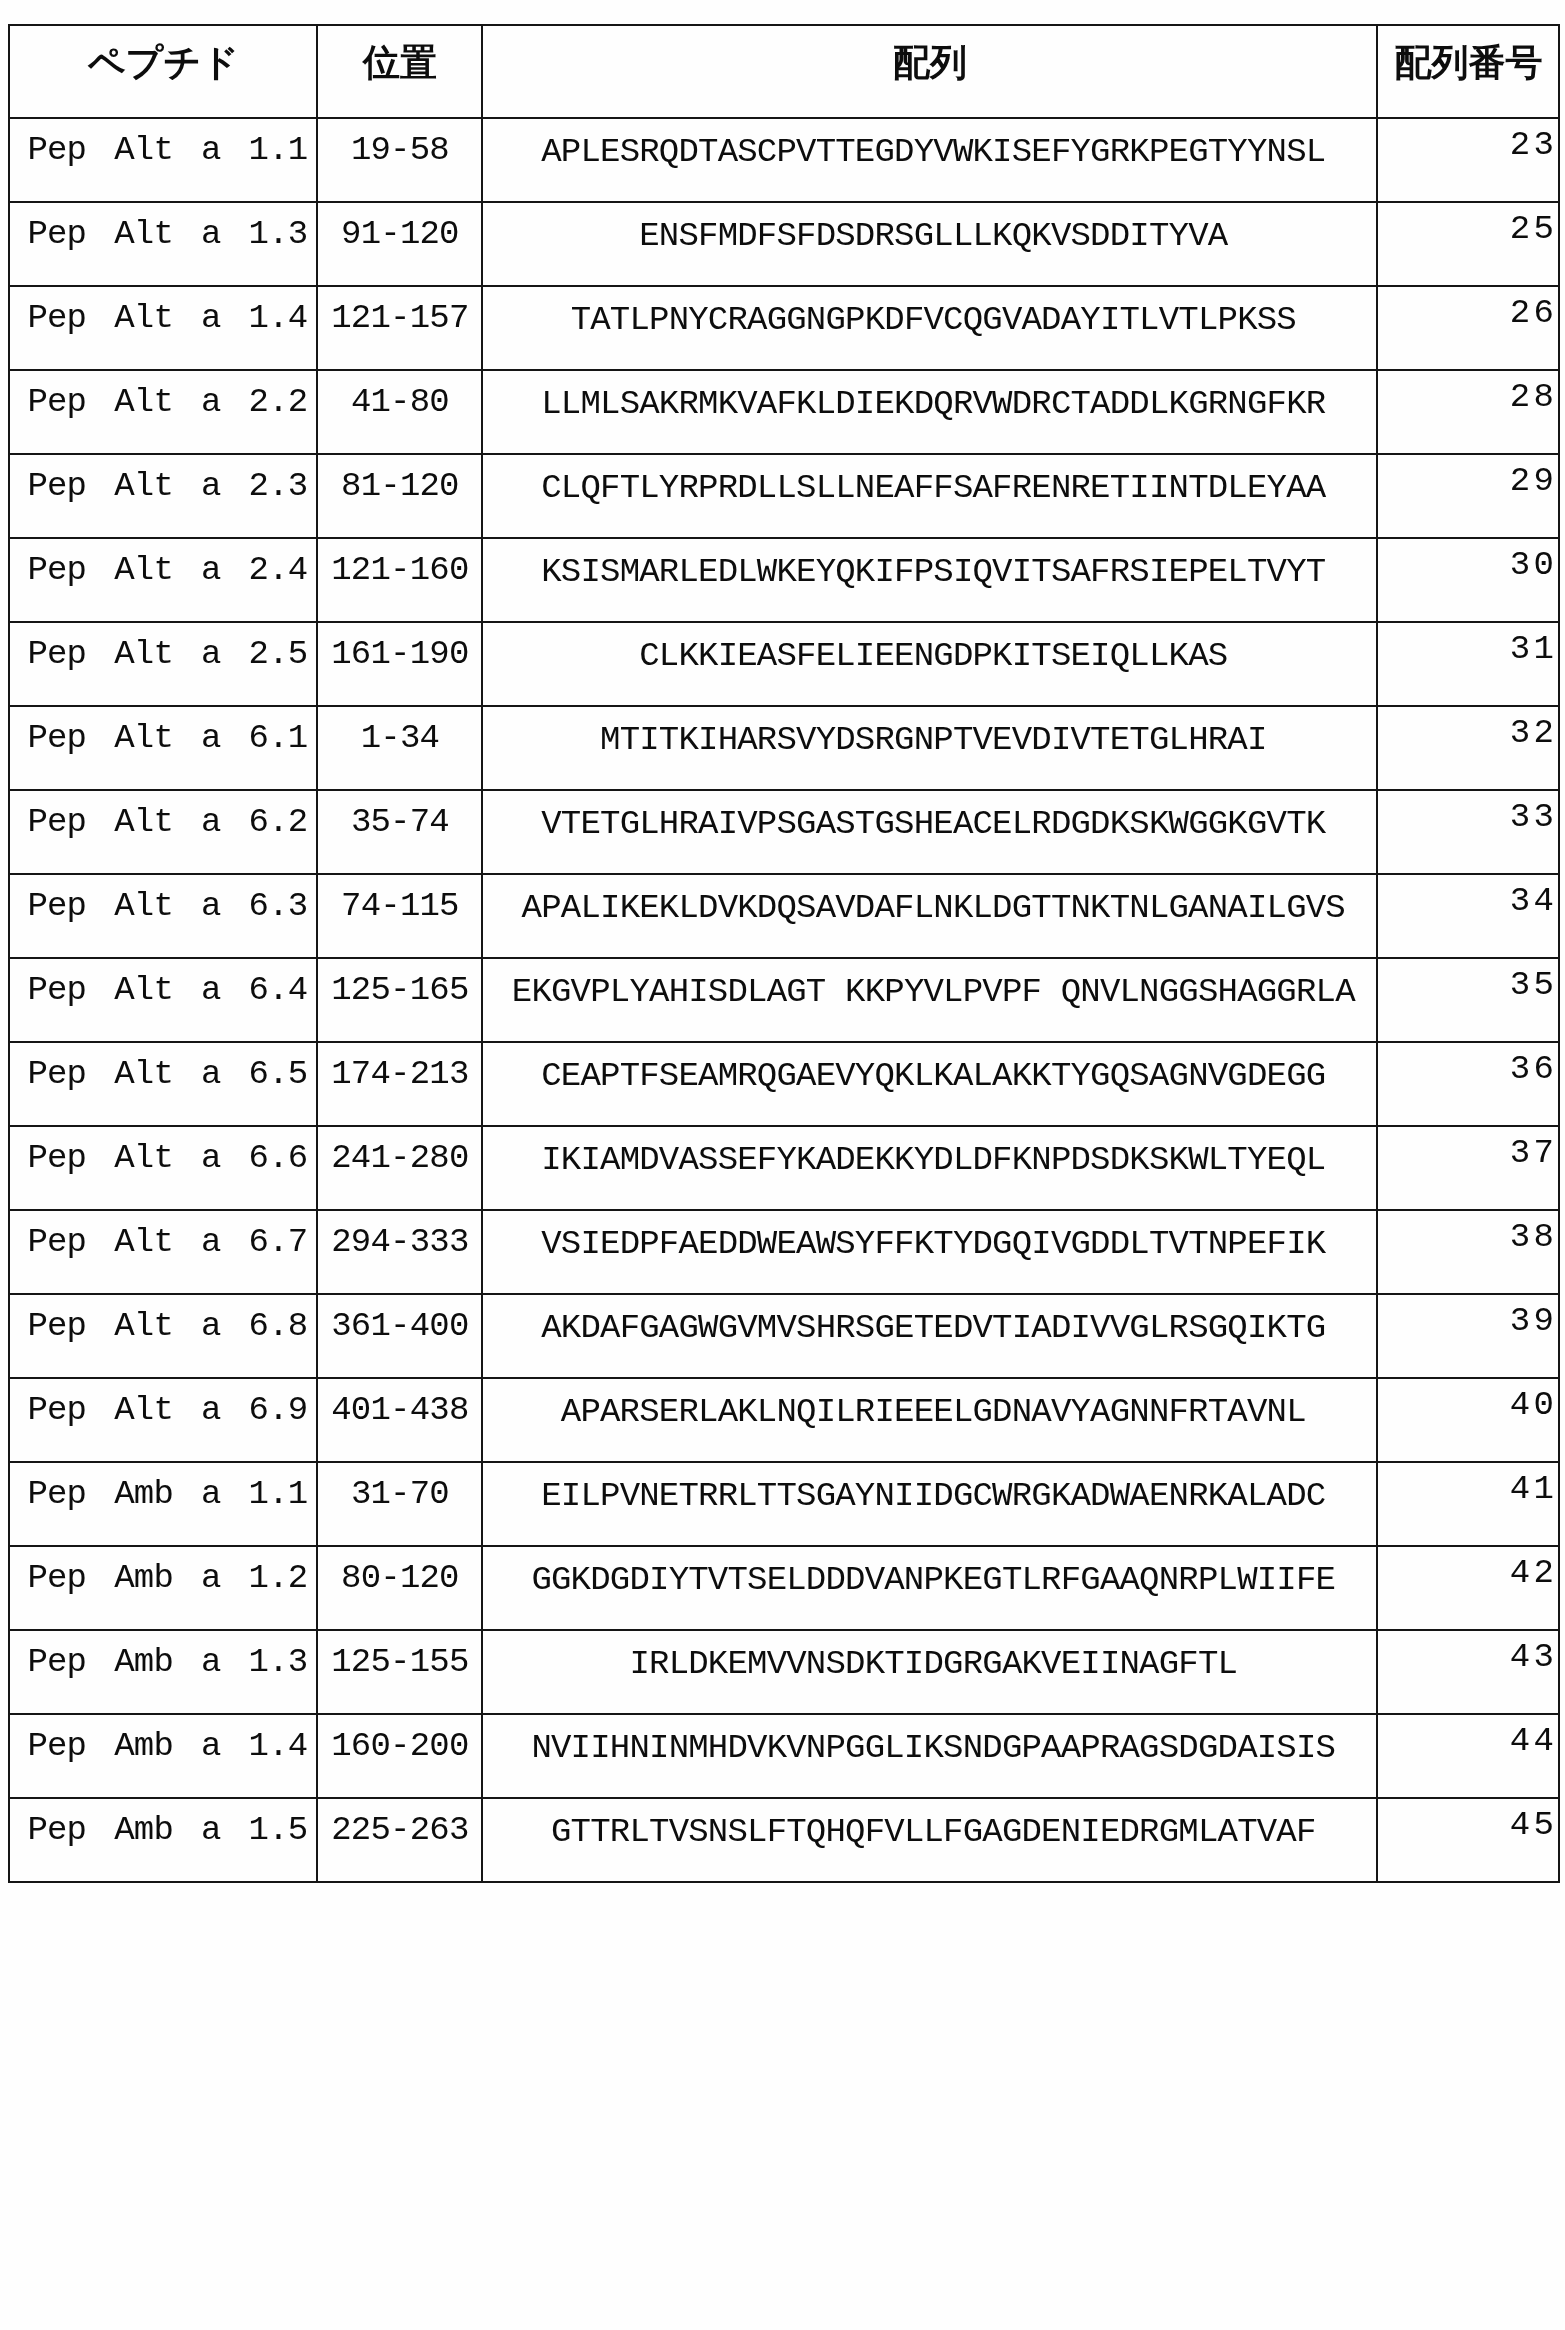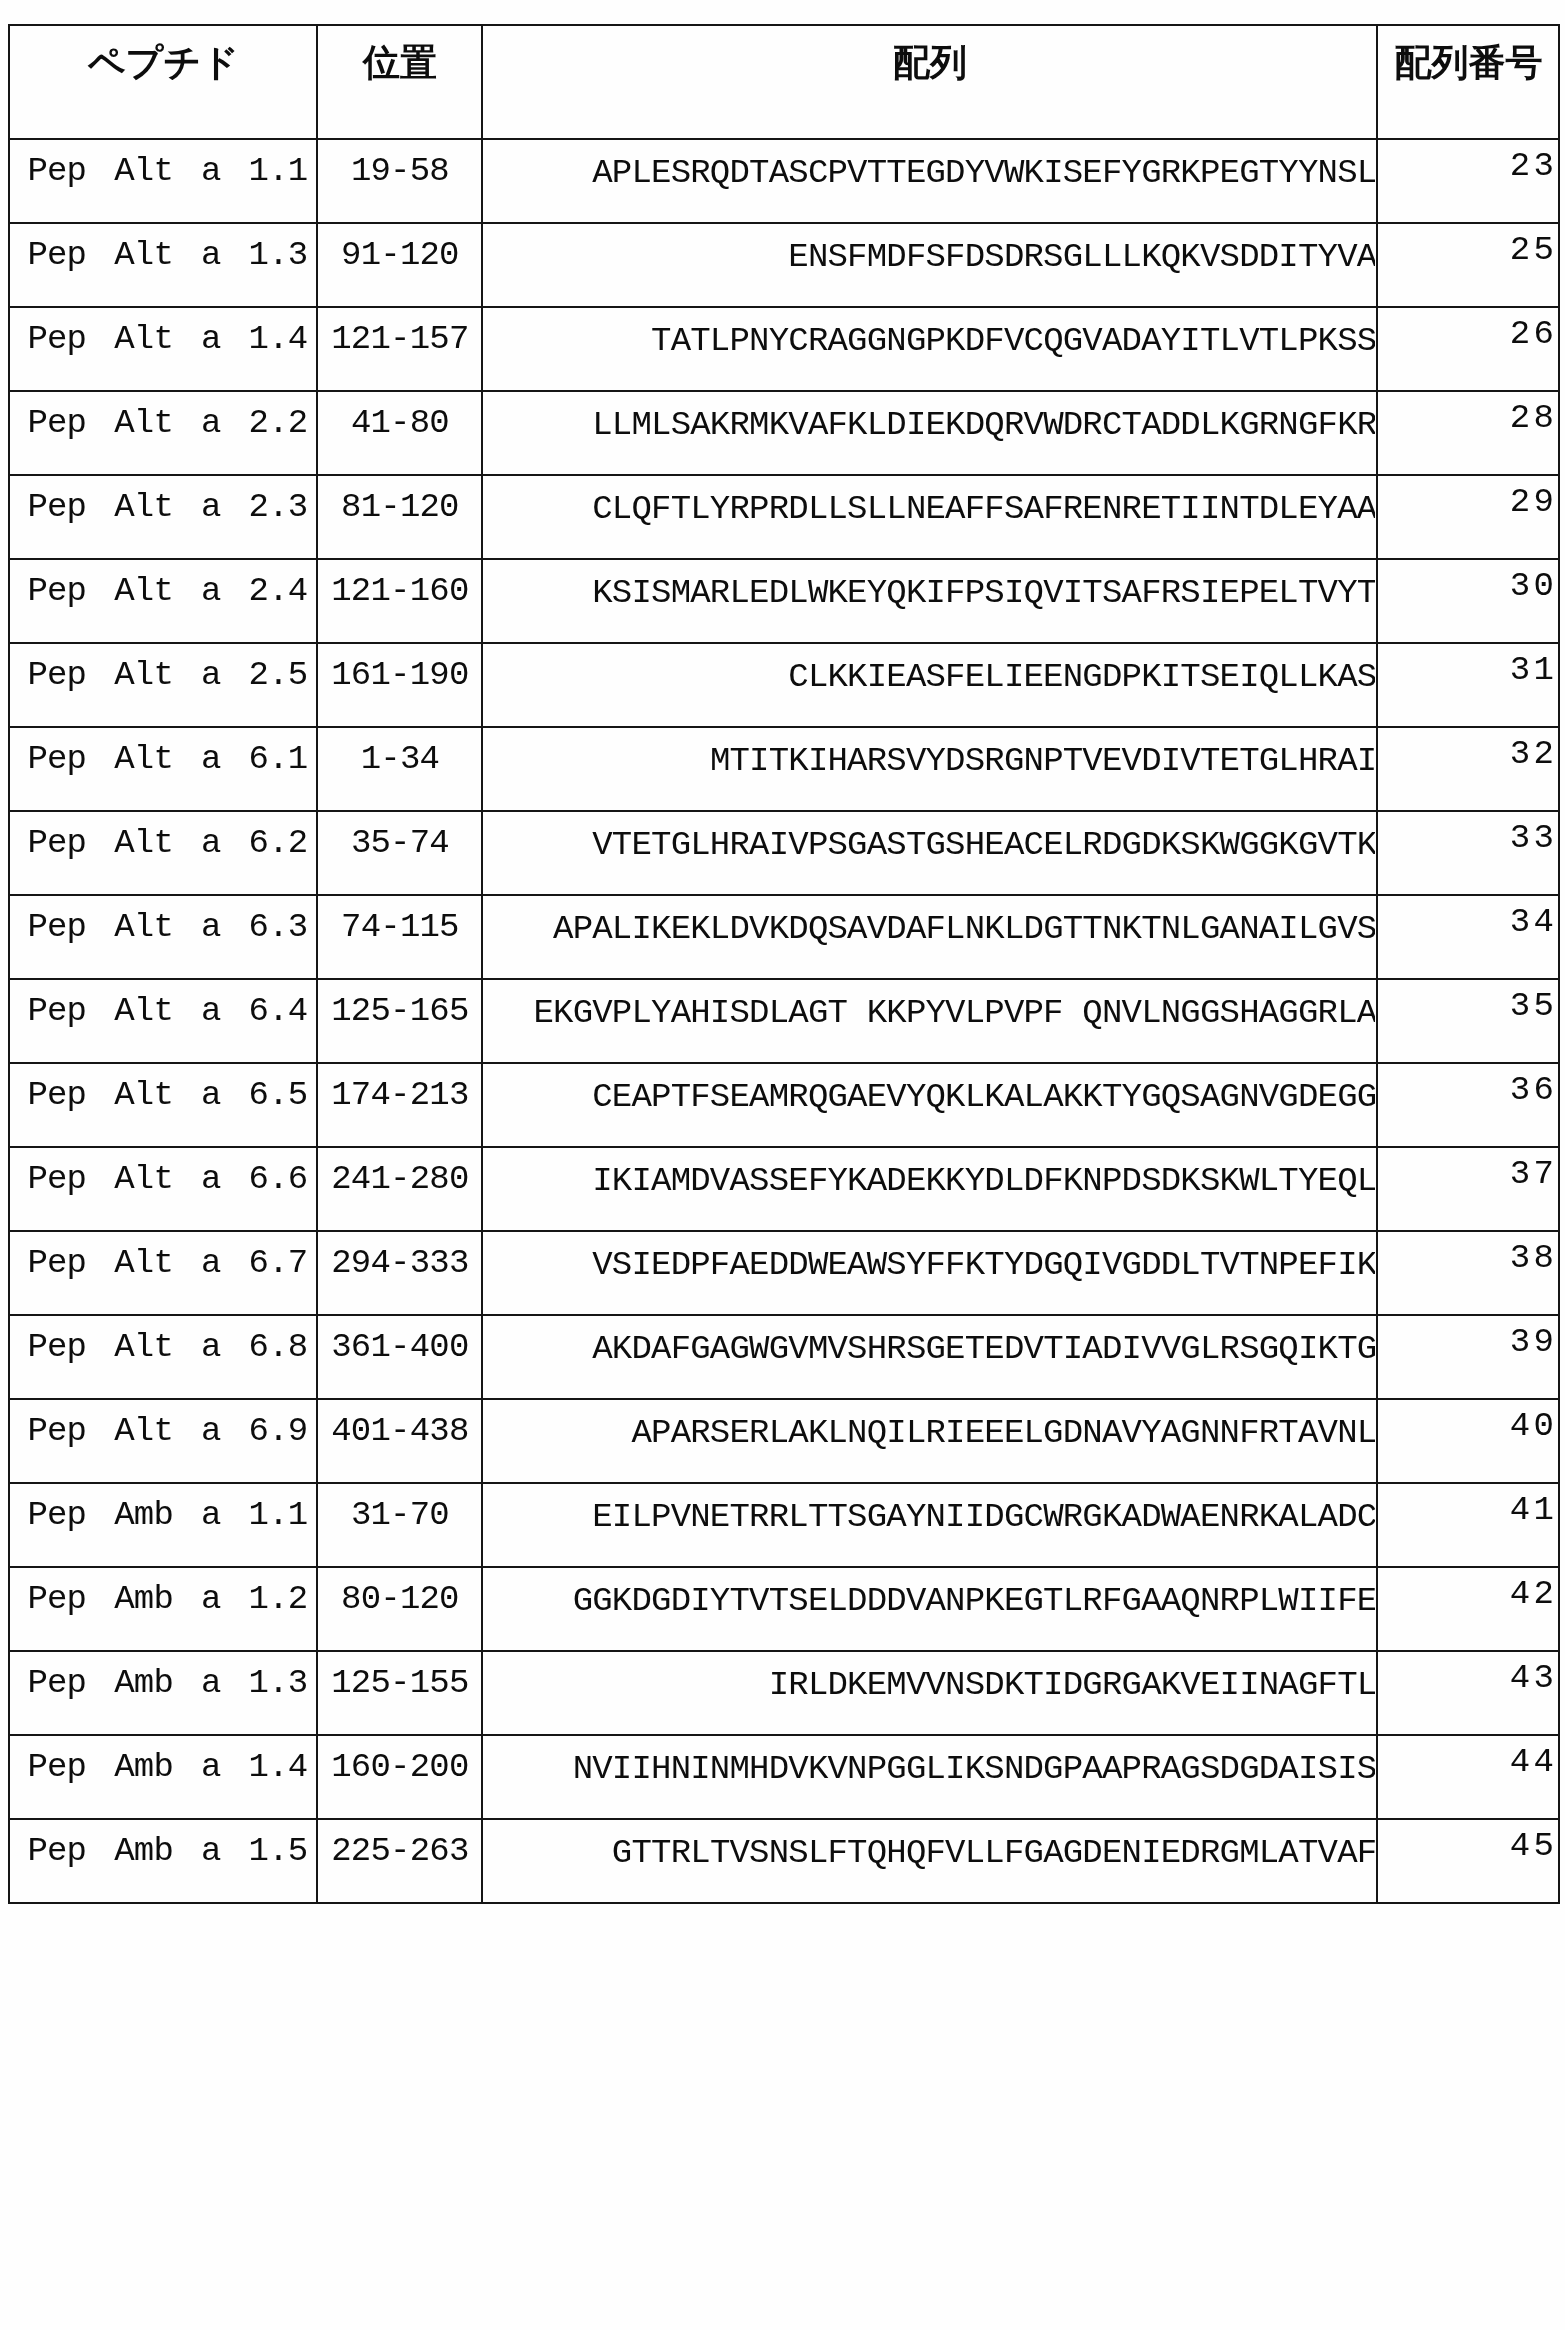--- a/index.html
+++ b/index.html
@@ -33,21 +33,21 @@
   table.seq-table col.c-seqid { width: 182px; }
 
   table.seq-table th,
   table.seq-table td {
     border: 2.5px solid #151515;
     vertical-align: top;
     color: #0d0d0d;
     overflow: hidden;
     white-space: nowrap;
   }
-  table.seq-table tr.header-row { height: 114px; }
+  table.seq-table tr.header-row { height: 93px; }
   table.seq-table tr.data-row { height: 84px; }
 
   th.hdr {
     font-family: "DejaVu Sans", sans-serif;
     font-weight: 600;
     font-size: 37px;
     text-align: center;
     padding-top: 12px;
     vertical-align: top;
   }
@@ -64,21 +64,21 @@
     font-family: "Liberation Mono", "DejaVu Sans Mono", monospace;
     font-size: 34px;
     text-align: center;
     padding-top: 12px;
     letter-spacing: -0.8px;
     border-radius: 31px;
   }
   td.sequence {
     font-family: "Liberation Mono", "DejaVu Sans Mono", monospace;
     font-size: 34px;
-    text-align: right;
+    text-align: center;
     padding: 13.5px 0 0 6.8px;
     letter-spacing: -0.8px;
     border-radius: 15px;
   }
   td.seqid {
     font-family: "Liberation Mono", "DejaVu Sans Mono", monospace;
     font-size: 34px;
     text-align: right;
     padding-top: 6.8px;
     letter-spacing: 3.4px;

